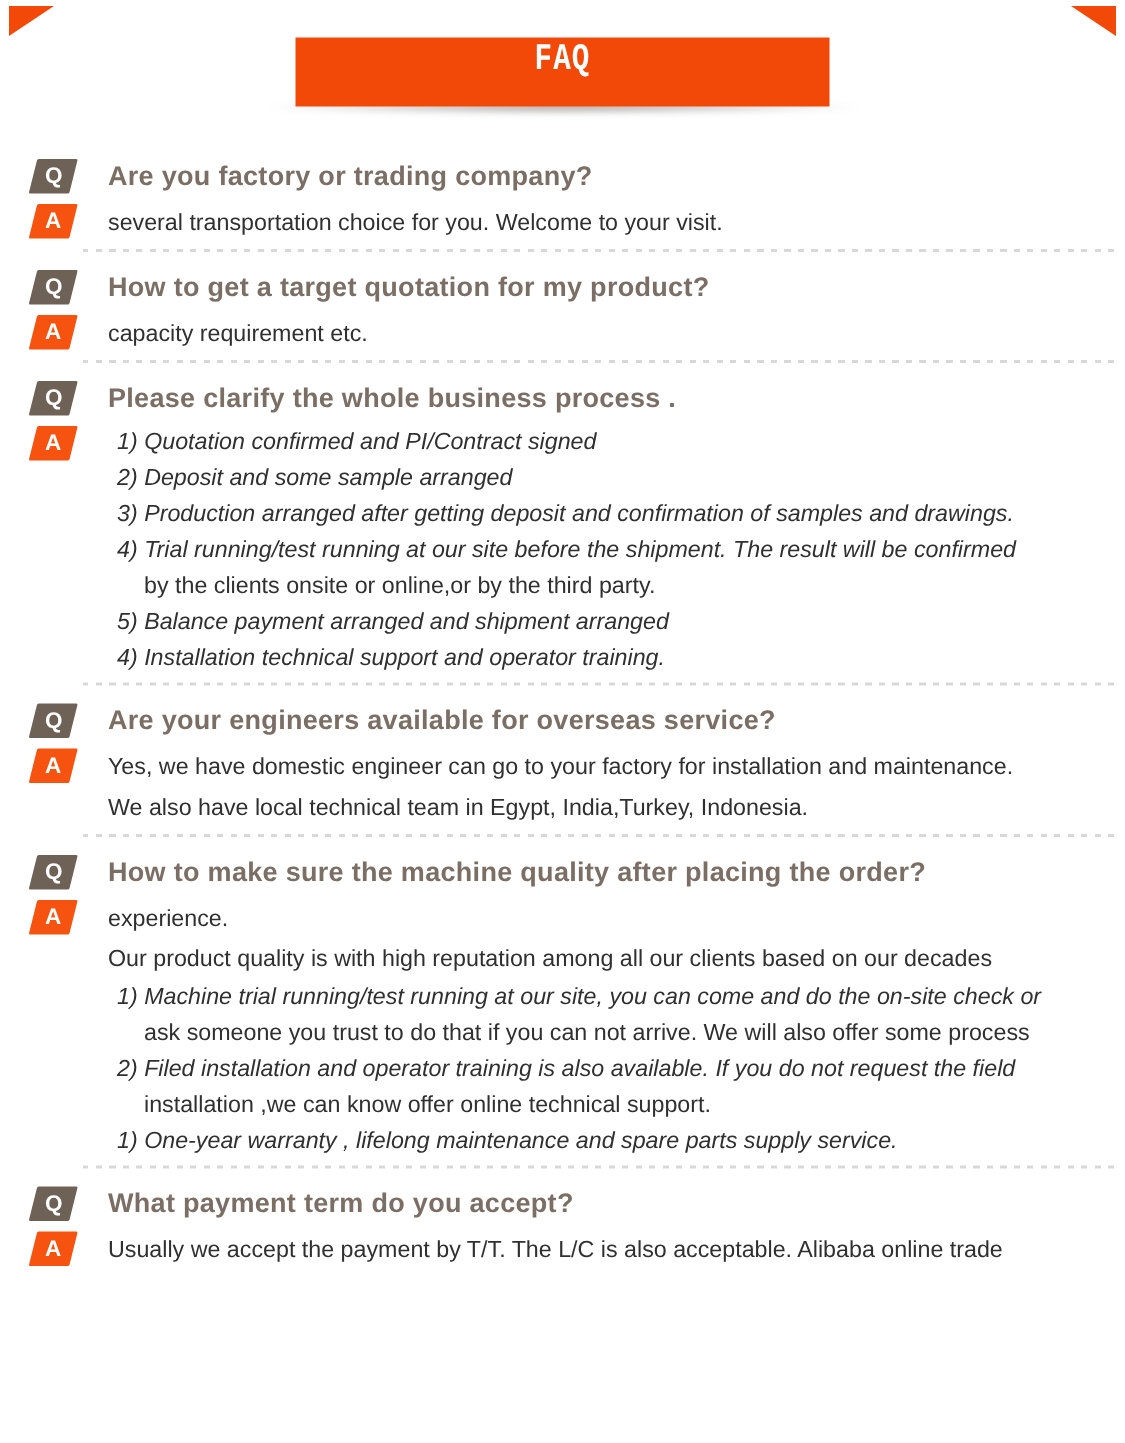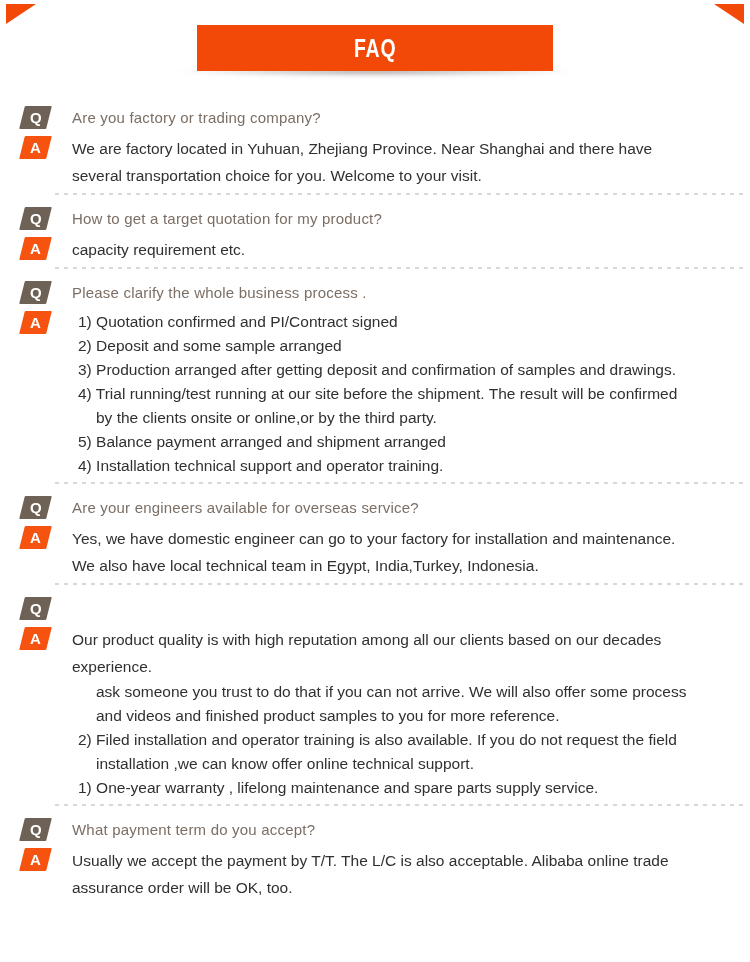--- a/index.html
+++ b/index.html
@@ -11,37 +11,37 @@
   
   .corner{position:absolute;width:0;height:0;}
   .corner.tl{top:4px;left:6px;border-top:20px solid var(--accent);border-right:30px solid transparent;}
   .corner.tr{top:4px;right:6px;border-top:20px solid var(--accent);border-left:30px solid transparent;}
   
   .banner-wrap{position:relative;width:356px;height:46px;margin:25px auto 0;}
   .banner-shadow{position:absolute;left:-110px;right:-110px;top:40px;height:13px;z-index:0;
     background:radial-gradient(ellipse 50% 50% at 50% 50%, rgba(70,60,55,.5) 0%, rgba(70,60,55,0) 70%);
     filter:blur(2px);}
   .banner{position:relative;z-index:1;width:100%;height:100%;background:var(--accent);
-    display:flex;align-items:center;justify-content:center;}
+    display:flex;align-items:flex-start;justify-content:center;font-family:Liberation Mono, monospace;}
   .banner .title{color:#fff;font-weight:bold;font-size:25px;letter-spacing:1px;
     transform:scaleX(.78);transform-origin:center;}
   
   .faq-list{margin:35px 0 0;padding:0 3px 0 22px;}
   .row{display:flex;align-items:flex-start;}
   .q-row{margin-bottom:6px;}
   .badge{flex:0 0 auto;width:27px;height:23px;transform:skewX(-14deg);border-radius:1px;
     display:flex;align-items:center;justify-content:center;margin-right:23px;}
   .badge i{font-style:normal;font-weight:bold;color:#fff;font-size:15px;transform:skewX(14deg);line-height:1;}
   .badge.q{background:var(--qbadge);}
   .badge.a{background:var(--abadge);margin-top:1px;}
-  .q-text{margin:0;font-size:15px;font-weight:normal;color:var(--qtext);line-height:23px;letter-spacing:.2px;}
+  .q-text{margin:0;font-size:18px;font-weight:bold;color:var(--qtext);line-height:23px;letter-spacing:.2px;}
   .a-text{flex:1 1 auto;min-width:0;font-size:15.5px;color:#303030;}
   .ln{white-space:nowrap;}
   .ln-none{line-height:27px;}
-  .ln-num{line-height:24px;padding-left:6px;}
+  .ln-num{line-height:24px;padding-left:6px;font-style:italic;}
   .ln-cont{line-height:24px;padding-left:24px;}
   .divider{height:2px;margin:4px 0 12px 33px;border:0;
     background:repeating-linear-gradient(90deg,var(--divider) 0 4px,transparent 4px 9px);}
 </style>
 </head>
 <body>
 
 <div class="corner tl"></div>
 <div class="corner tr"></div>
 
@@ -58,21 +58,20 @@
         <span class="badge q">
           <i>Q</i>
         </span>
         <h3 class="q-text">Are you factory or trading company?</h3>
       </div>
       <div class="row a-row">
         <span class="badge a">
           <i>A</i>
         </span>
         <div class="a-text">
-          <div class="ln ln-none">We are factory located in Yuhuan, Zhejiang Province. Near Shanghai and  there have</div>
           <div class="ln ln-none">several transportation choice for you. Welcome to your visit.</div>
         </div>
       </div>
       <div class="divider"></div>
     </section>
     <section class="faq-block">
       <div class="row q-row">
         <span class="badge q">
           <i>Q</i>
         </span>
@@ -127,47 +126,47 @@
           <div class="ln ln-none">We also have local technical team in Egypt, India,Turkey, Indonesia.</div>
         </div>
       </div>
       <div class="divider"></div>
     </section>
     <section class="faq-block">
       <div class="row q-row">
         <span class="badge q">
           <i>Q</i>
         </span>
+        <h3 class="q-text">How to make sure the machine quality after placing the order?</h3>
       </div>
       <div class="row a-row">
         <span class="badge a">
           <i>A</i>
         </span>
         <div class="a-text">
+          <div class="ln ln-none">experience.</div>
           <div class="ln ln-none">Our product quality is with high reputation among all our clients based on our decades</div>
-          <div class="ln ln-none">experience.</div>
+          <div class="ln ln-num">1) Machine trial running/test running at our site, you can come and do the on-site check or</div>
           <div class="ln ln-cont">ask someone you trust to do that if you can not arrive. We will also offer some process</div>
-          <div class="ln ln-cont">and videos and finished product samples to you for more reference.</div>
           <div class="ln ln-num">2) Filed installation and operator training is also available. If you do not request the field</div>
           <div class="ln ln-cont">installation ,we can know offer online technical support.</div>
           <div class="ln ln-num">1) One-year warranty , lifelong maintenance and spare parts supply service.</div>
         </div>
       </div>
       <div class="divider"></div>
     </section>
     <section class="faq-block">
       <div class="row q-row">
         <span class="badge q">
           <i>Q</i>
         </span>
         <h3 class="q-text">What payment term do you accept?</h3>
       </div>
       <div class="row a-row">
         <span class="badge a">
           <i>A</i>
         </span>
         <div class="a-text">
           <div class="ln ln-none">Usually we accept the payment by T/T. The L/C is also acceptable. Alibaba online trade</div>
-          <div class="ln ln-none">assurance order will be OK, too.</div>
         </div>
       </div>
     </section>
   </div>
 
 </body></html>

